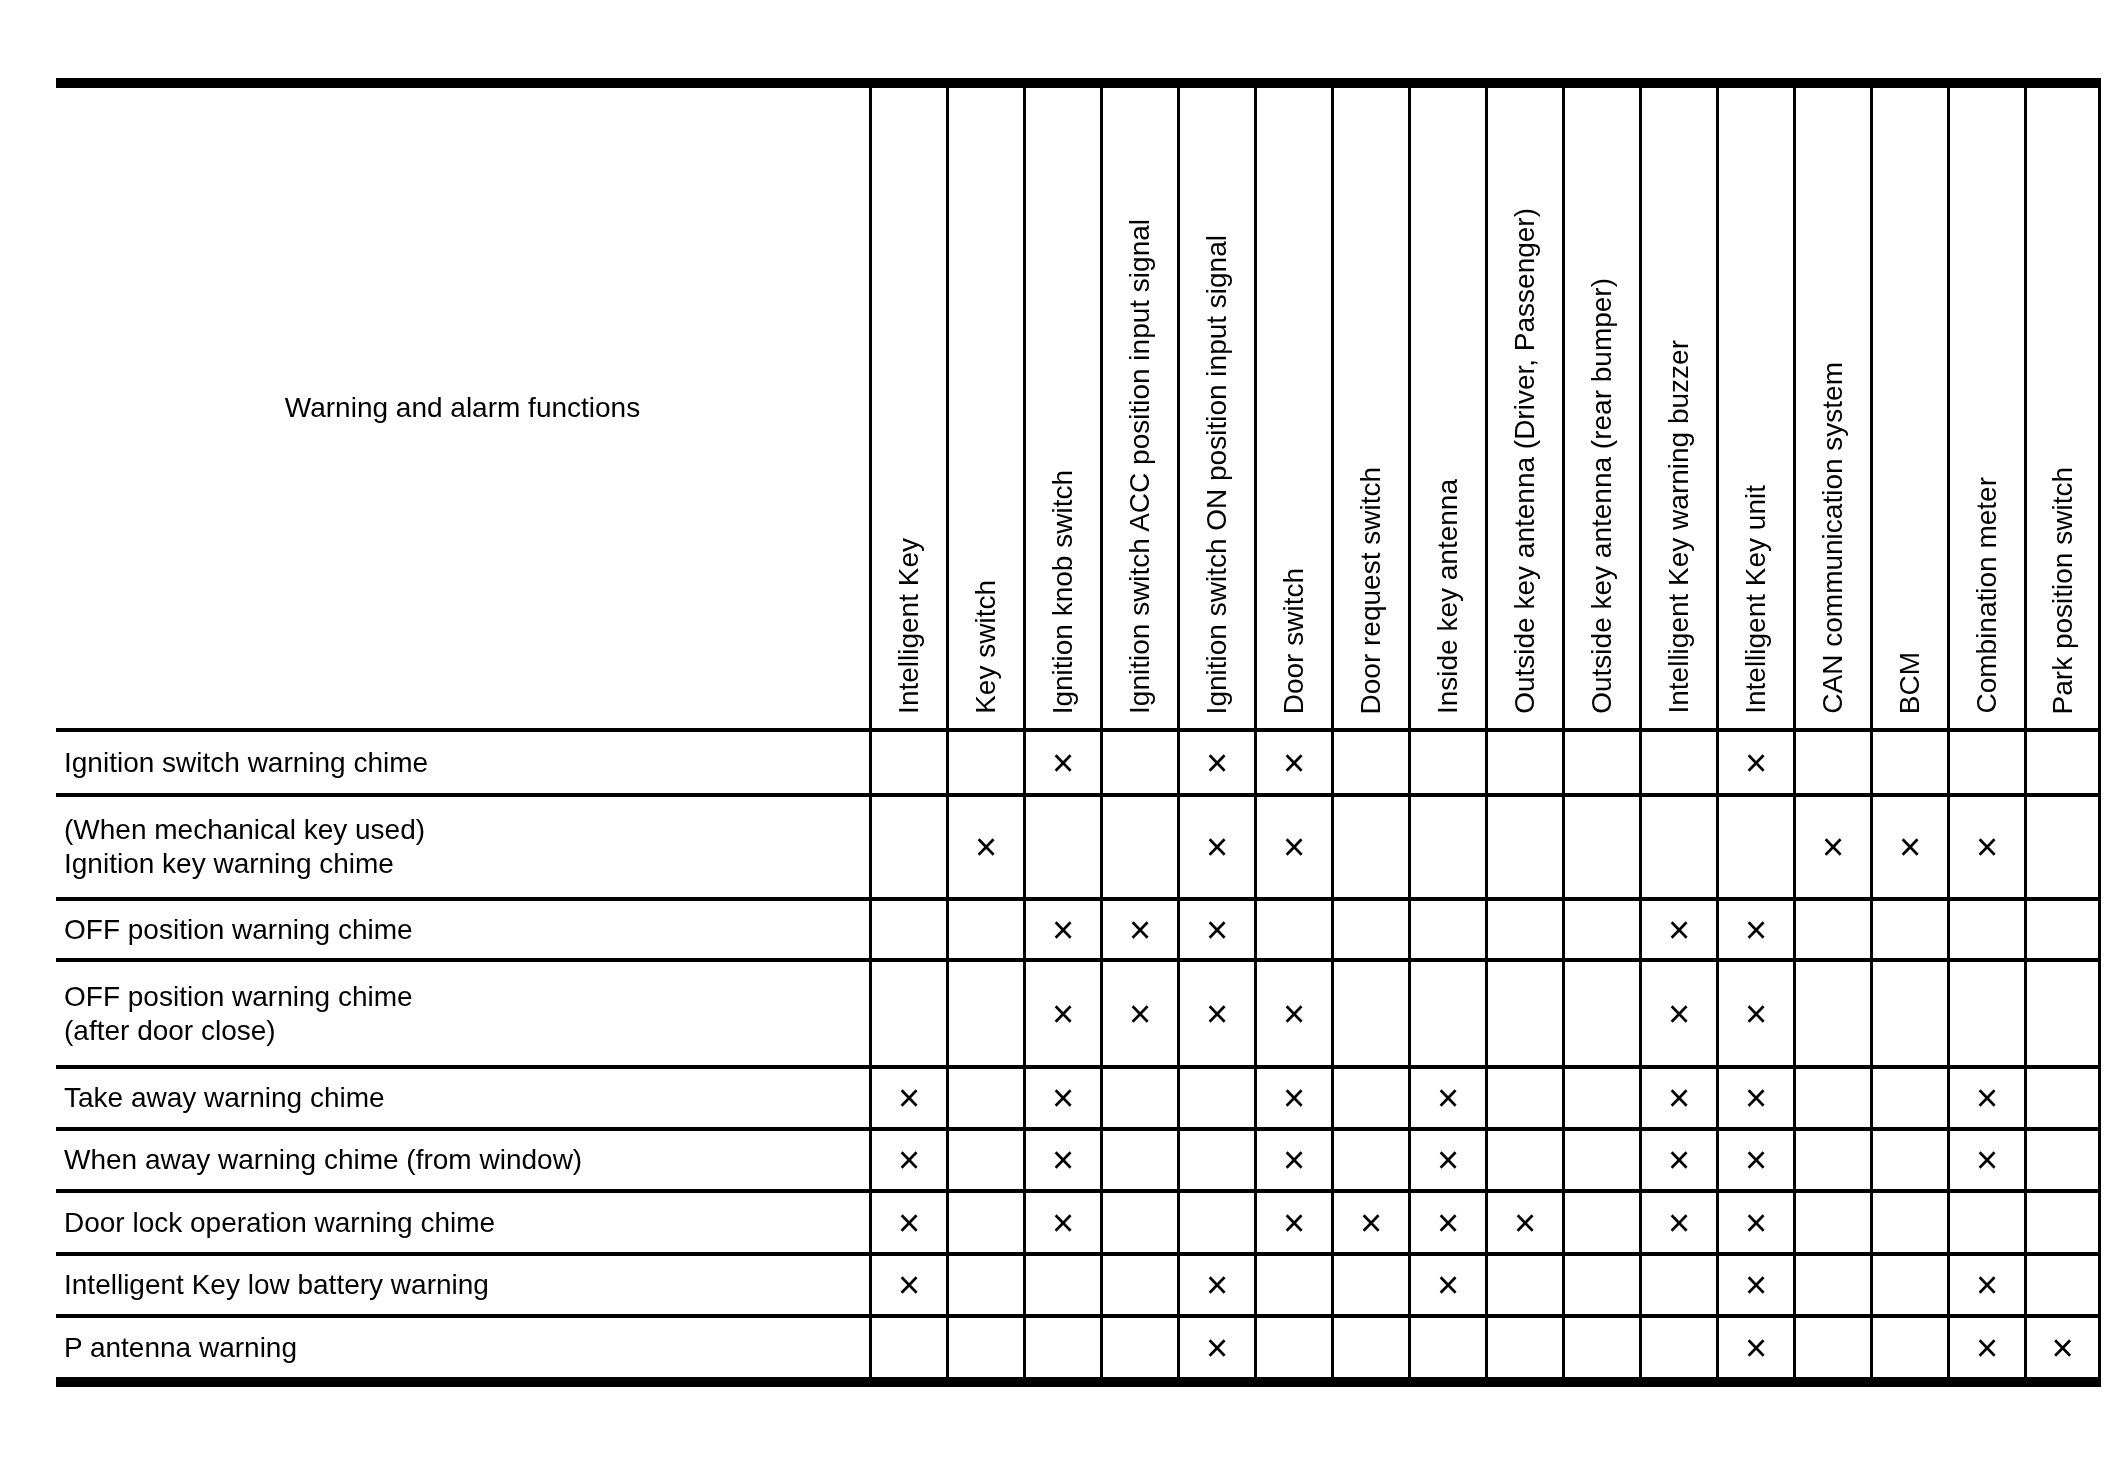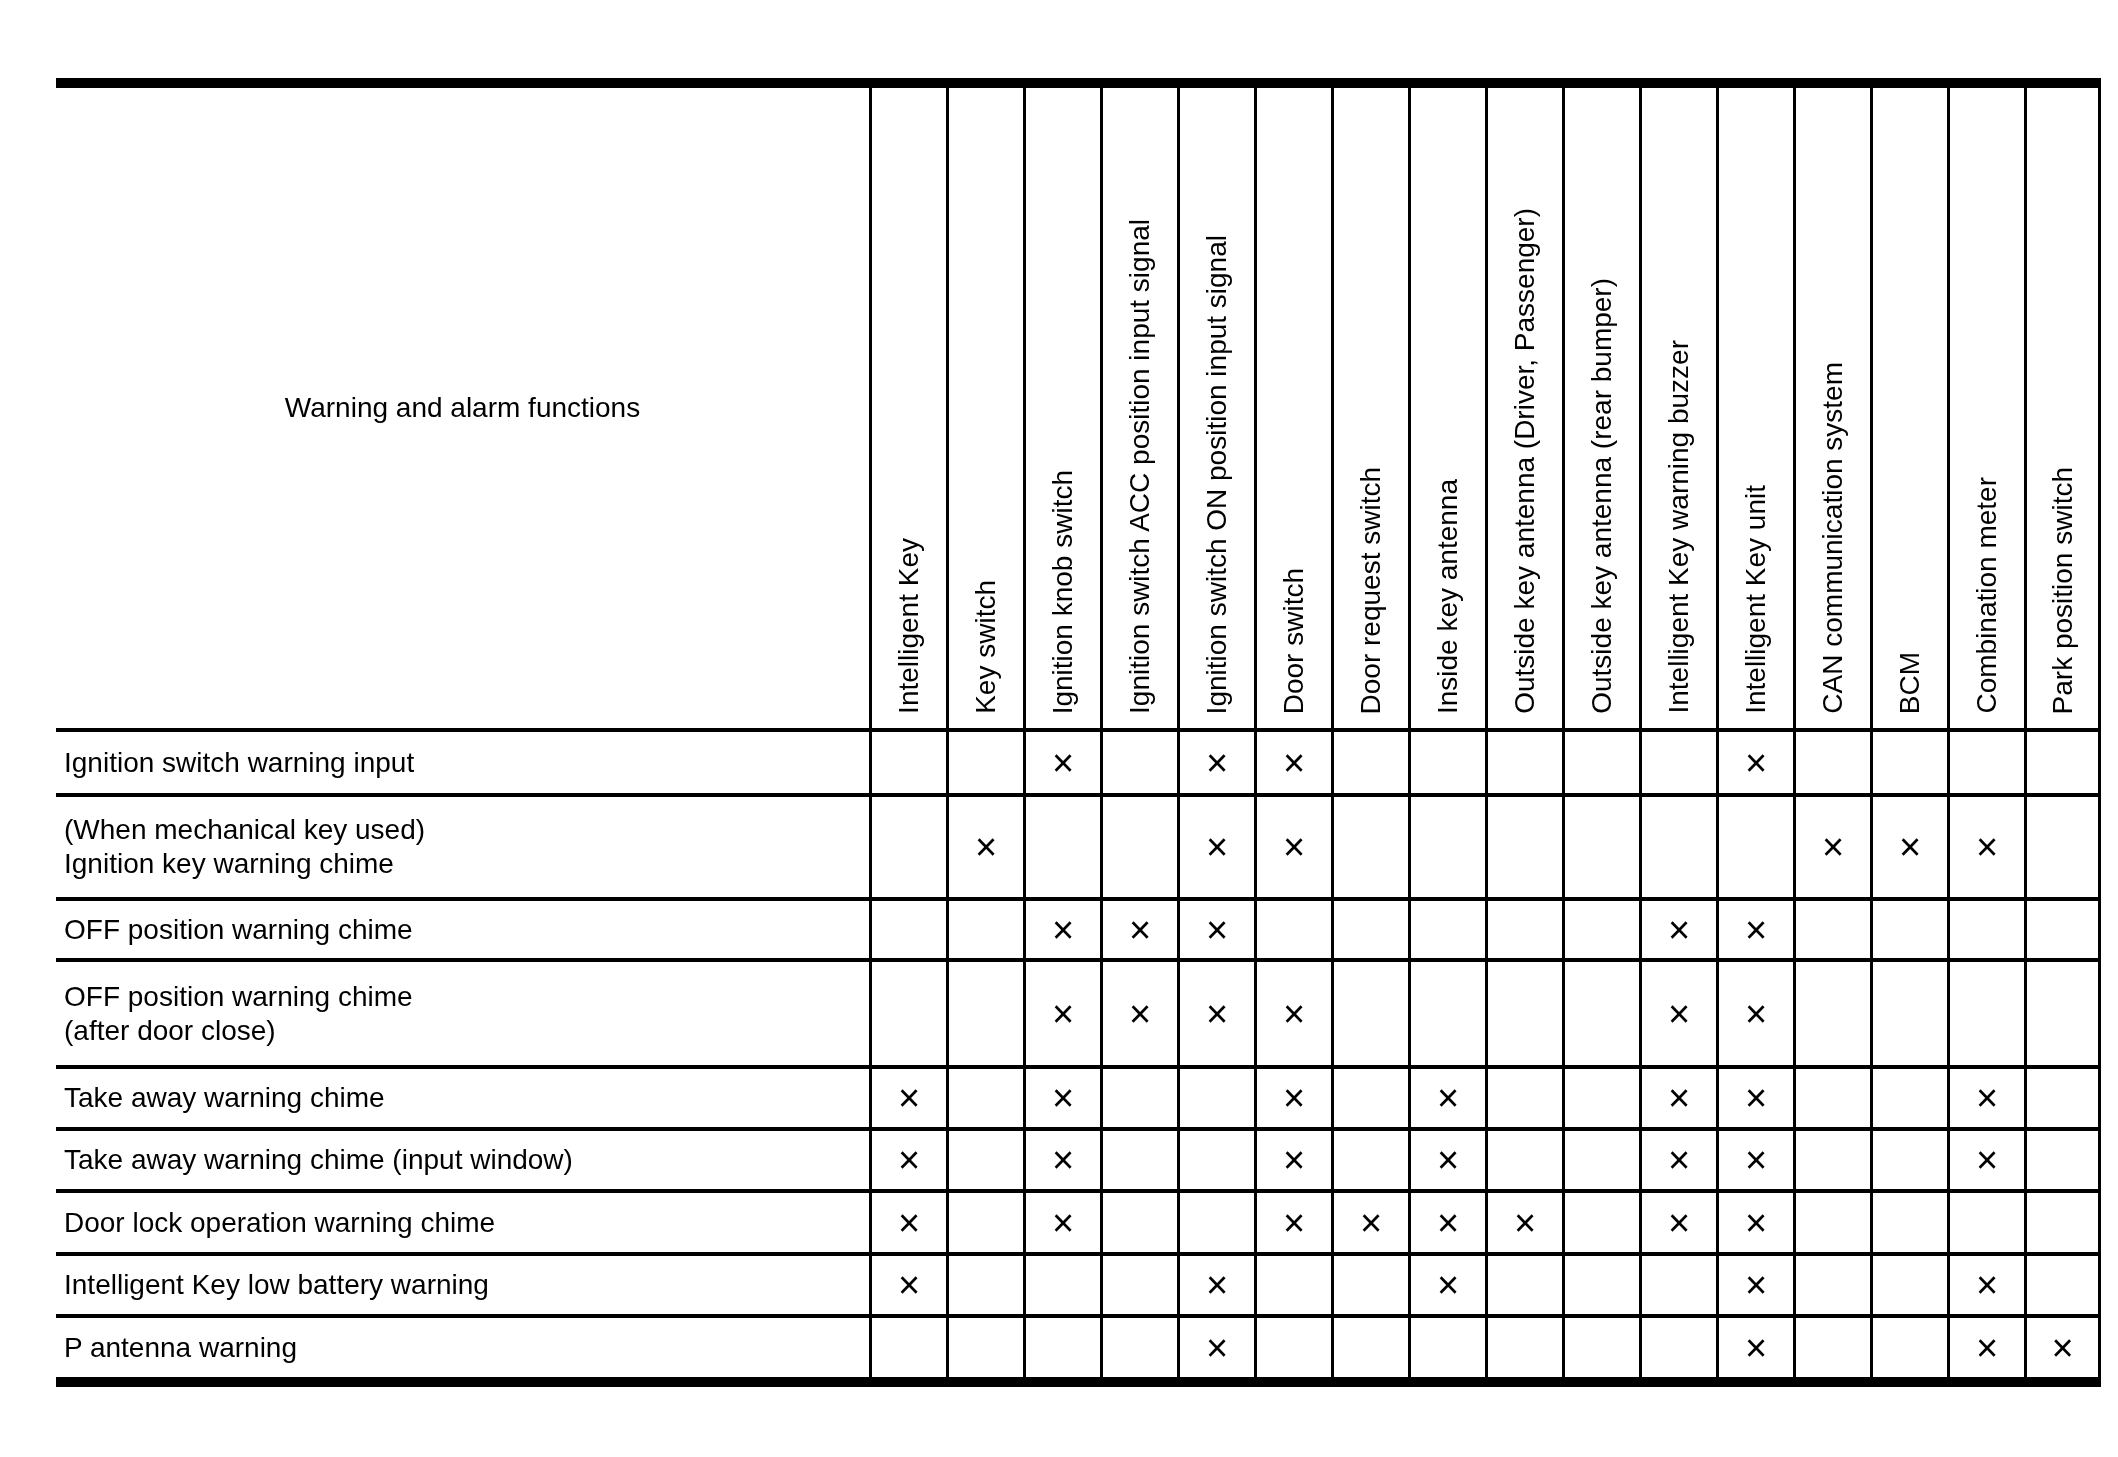--- a/index.html
+++ b/index.html
@@ -116,21 +116,21 @@
     <div class="hcell">
       <span>BCM</span>
     </div>
     <div class="hcell">
       <span>Combination meter</span>
     </div>
     <div class="hcell lastcol">
       <span>Park position switch</span>
     </div>
     <div class="rlabel">
-      <span>Ignition switch warning input</span>
+      <span>Ignition switch warning chime</span>
     </div>
     <div class="cell"></div>
     <div class="cell"></div>
     <div class="cell">
       <span>×</span>
     </div>
     <div class="cell"></div>
     <div class="cell">
       <span>×</span>
     </div>
@@ -269,21 +269,21 @@
     <div class="cell">
       <span>×</span>
     </div>
     <div class="cell"></div>
     <div class="cell"></div>
     <div class="cell">
       <span>×</span>
     </div>
     <div class="cell lastcol"></div>
     <div class="rlabel">
-      <span>Take away warning chime (input window)</span>
+      <span>When away warning chime (from window)</span>
     </div>
     <div class="cell">
       <span>×</span>
     </div>
     <div class="cell"></div>
     <div class="cell">
       <span>×</span>
     </div>
     <div class="cell"></div>
     <div class="cell"></div>

